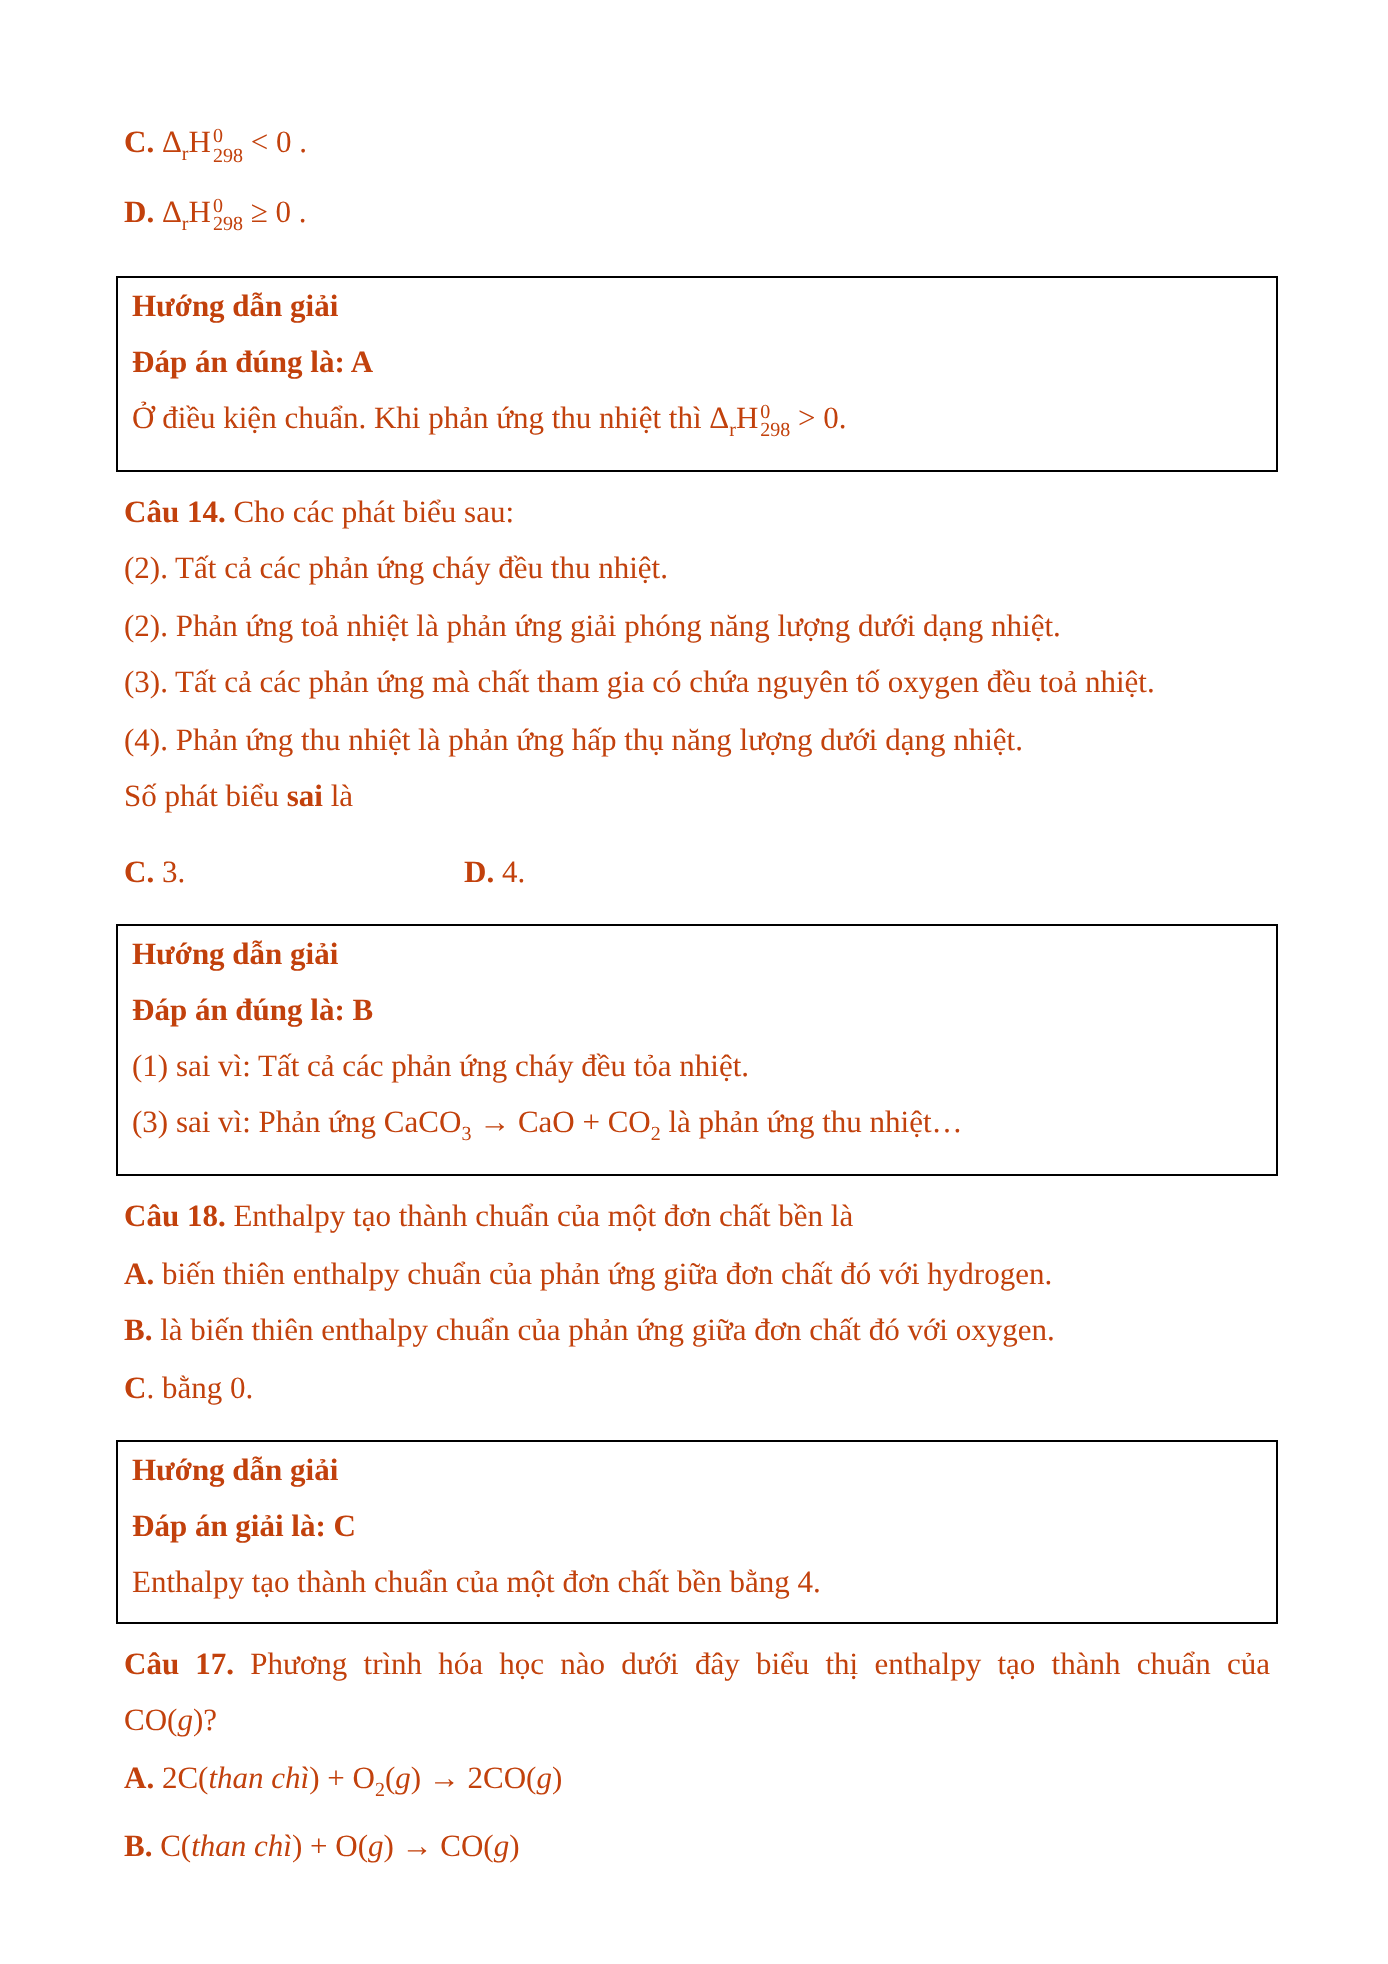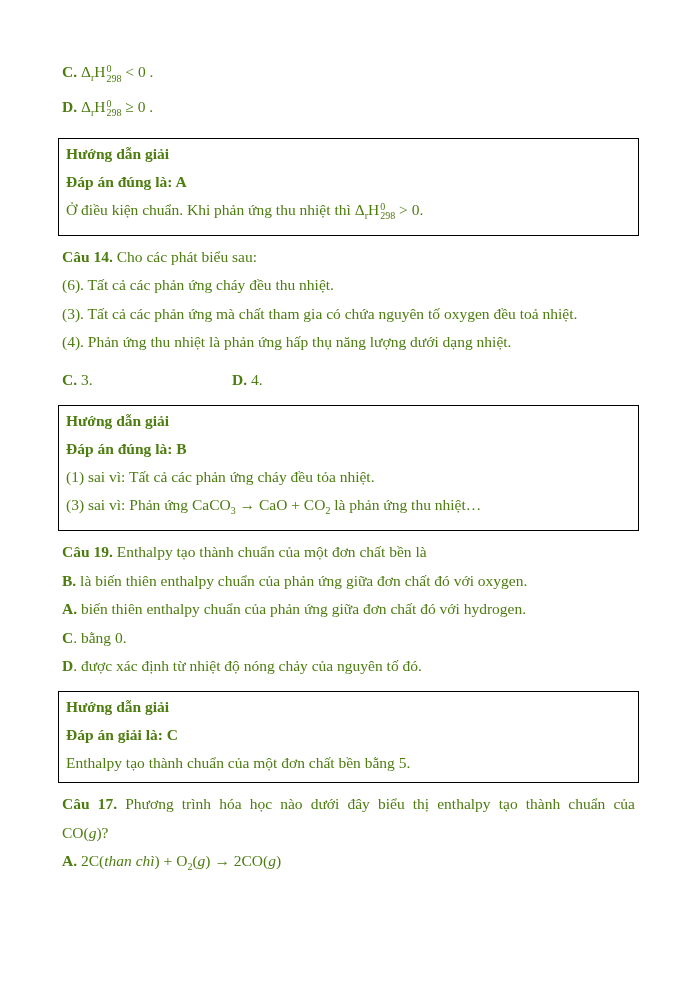--- a/index.html
+++ b/index.html
@@ -2,21 +2,21 @@
 <html><head>
 <meta charset="utf-8">
 <style>
   *{box-sizing:border-box}
   html,body{margin:0;padding:0}
   body{width:694px;height:982px;background:#ffffff;overflow:hidden}
   .page{
     width:694px;height:982px;
     padding:62px 59px 0 62px;
     font-family:"Liberation Serif","DejaVu Serif",serif;
-    font-size:15.5px;line-height:19px;color:#4d7c0f;
+    font-size:15.5px;line-height:19px;color:#c2410c;
   }
   .p{margin:0 0 9.5px 0}
   .b{font-weight:bold}
   b{font-weight:bold}
   i{font-style:italic}
   sub,sup{font-size:10px}
   .box{
     border:1px solid #000;
     padding:5px 8px 1px 7px;
     margin:16px 0 11px -4px;
@@ -37,46 +37,48 @@
   <div class="p"><b>C.</b> Δ<sub>r</sub>H<span class="ss"><span>0</span><span>298</span></span> &lt; 0 .</div>
   <div class="p"><b>D.</b> Δ<sub>r</sub>H<span class="ss"><span>0</span><span>298</span></span> ≥ 0 .</div>
 
   <div class="box">
     <div class="p b">Hướng dẫn giải</div>
     <div class="p b">Đáp án đúng là: A</div>
     <div class="p">Ở điều kiện chuẩn. Khi phản ứng thu nhiệt thì Δ<sub>r</sub>H<span class="ss"><span>0</span><span>298</span></span> &gt; 0.</div>
   </div>
 
   <div class="p"><b>Câu 14.</b> Cho các phát biểu sau:</div>
-  <div class="p">(6). Tất cả các phản ứng cháy đều thu nhiệt.</div>
+  <div class="p">(2). Tất cả các phản ứng cháy đều thu nhiệt.</div>
+  <div class="p">(2). Phản ứng toả nhiệt là phản ứng giải phóng năng lượng dưới dạng nhiệt.</div>
   <div class="p">(3). Tất cả các phản ứng mà chất tham gia có chứa nguyên tố oxygen đều toả nhiệt.</div>
   <div class="p">(4). Phản ứng thu nhiệt là phản ứng hấp thụ năng lượng dưới dạng nhiệt.</div>
+  <div class="p">Số phát biểu <b>sai</b> là</div>
   <div class="p opts">
   </div>
   <div class="p opts">
     <span class="opt-col"><b>C.</b> 3.</span>
     <span class="opt-col"><b>D.</b> 4.</span>
   </div>
 
   <div class="box">
     <div class="p b">Hướng dẫn giải</div>
     <div class="p b">Đáp án đúng là: B</div>
     <div class="p">(1) sai vì: Tất cả các phản ứng cháy đều tỏa nhiệt.</div>
     <div class="p">(3) sai vì: Phản ứng CaCO<sub>3</sub> → CaO + CO<sub>2</sub> là phản ứng thu nhiệt…</div>
   </div>
 
-  <div class="p"><b>Câu 19.</b> Enthalpy tạo thành chuẩn của một đơn chất bền là</div>
+  <div class="p"><b>Câu 18.</b> Enthalpy tạo thành chuẩn của một đơn chất bền là</div>
+  <div class="p"><b>A.</b> biến thiên enthalpy chuẩn của phản ứng giữa đơn chất đó với hydrogen.</div>
   <div class="p"><b>B.</b> là biến thiên enthalpy chuẩn của phản ứng giữa đơn chất đó với oxygen.</div>
-  <div class="p"><b>A.</b> biến thiên enthalpy chuẩn của phản ứng giữa đơn chất đó với hydrogen.</div>
   <div class="p"><b>C</b>. bằng 0.</div>
-  <div class="p"><b>D</b>. được xác định từ nhiệt độ nóng chảy của nguyên tố đó.</div>
 
   <div class="box">
     <div class="p b">Hướng dẫn giải</div>
     <div class="p b">Đáp án giải là: C</div>
-    <div class="p">Enthalpy tạo thành chuẩn của một đơn chất bền bằng 5.</div>
+    <div class="p">Enthalpy tạo thành chuẩn của một đơn chất bền bằng 4.</div>
   </div>
 
   <div class="p just"><b>Câu 17.</b> Phương trình hóa học nào dưới đây biểu thị enthalpy tạo thành chuẩn của</div>
   <div class="p">CO(<i>g</i>)?</div>
   <div class="p"><b>A.</b> 2C(<i>than chì</i>) + O<sub>2</sub>(<i>g</i>) → 2CO(<i>g</i>)</div>
+  <div class="p"><b>B.</b> C(<i>than chì</i>) + O(<i>g</i>) → CO(<i>g</i>)</div>
 
 </div>
 
 </body></html>

